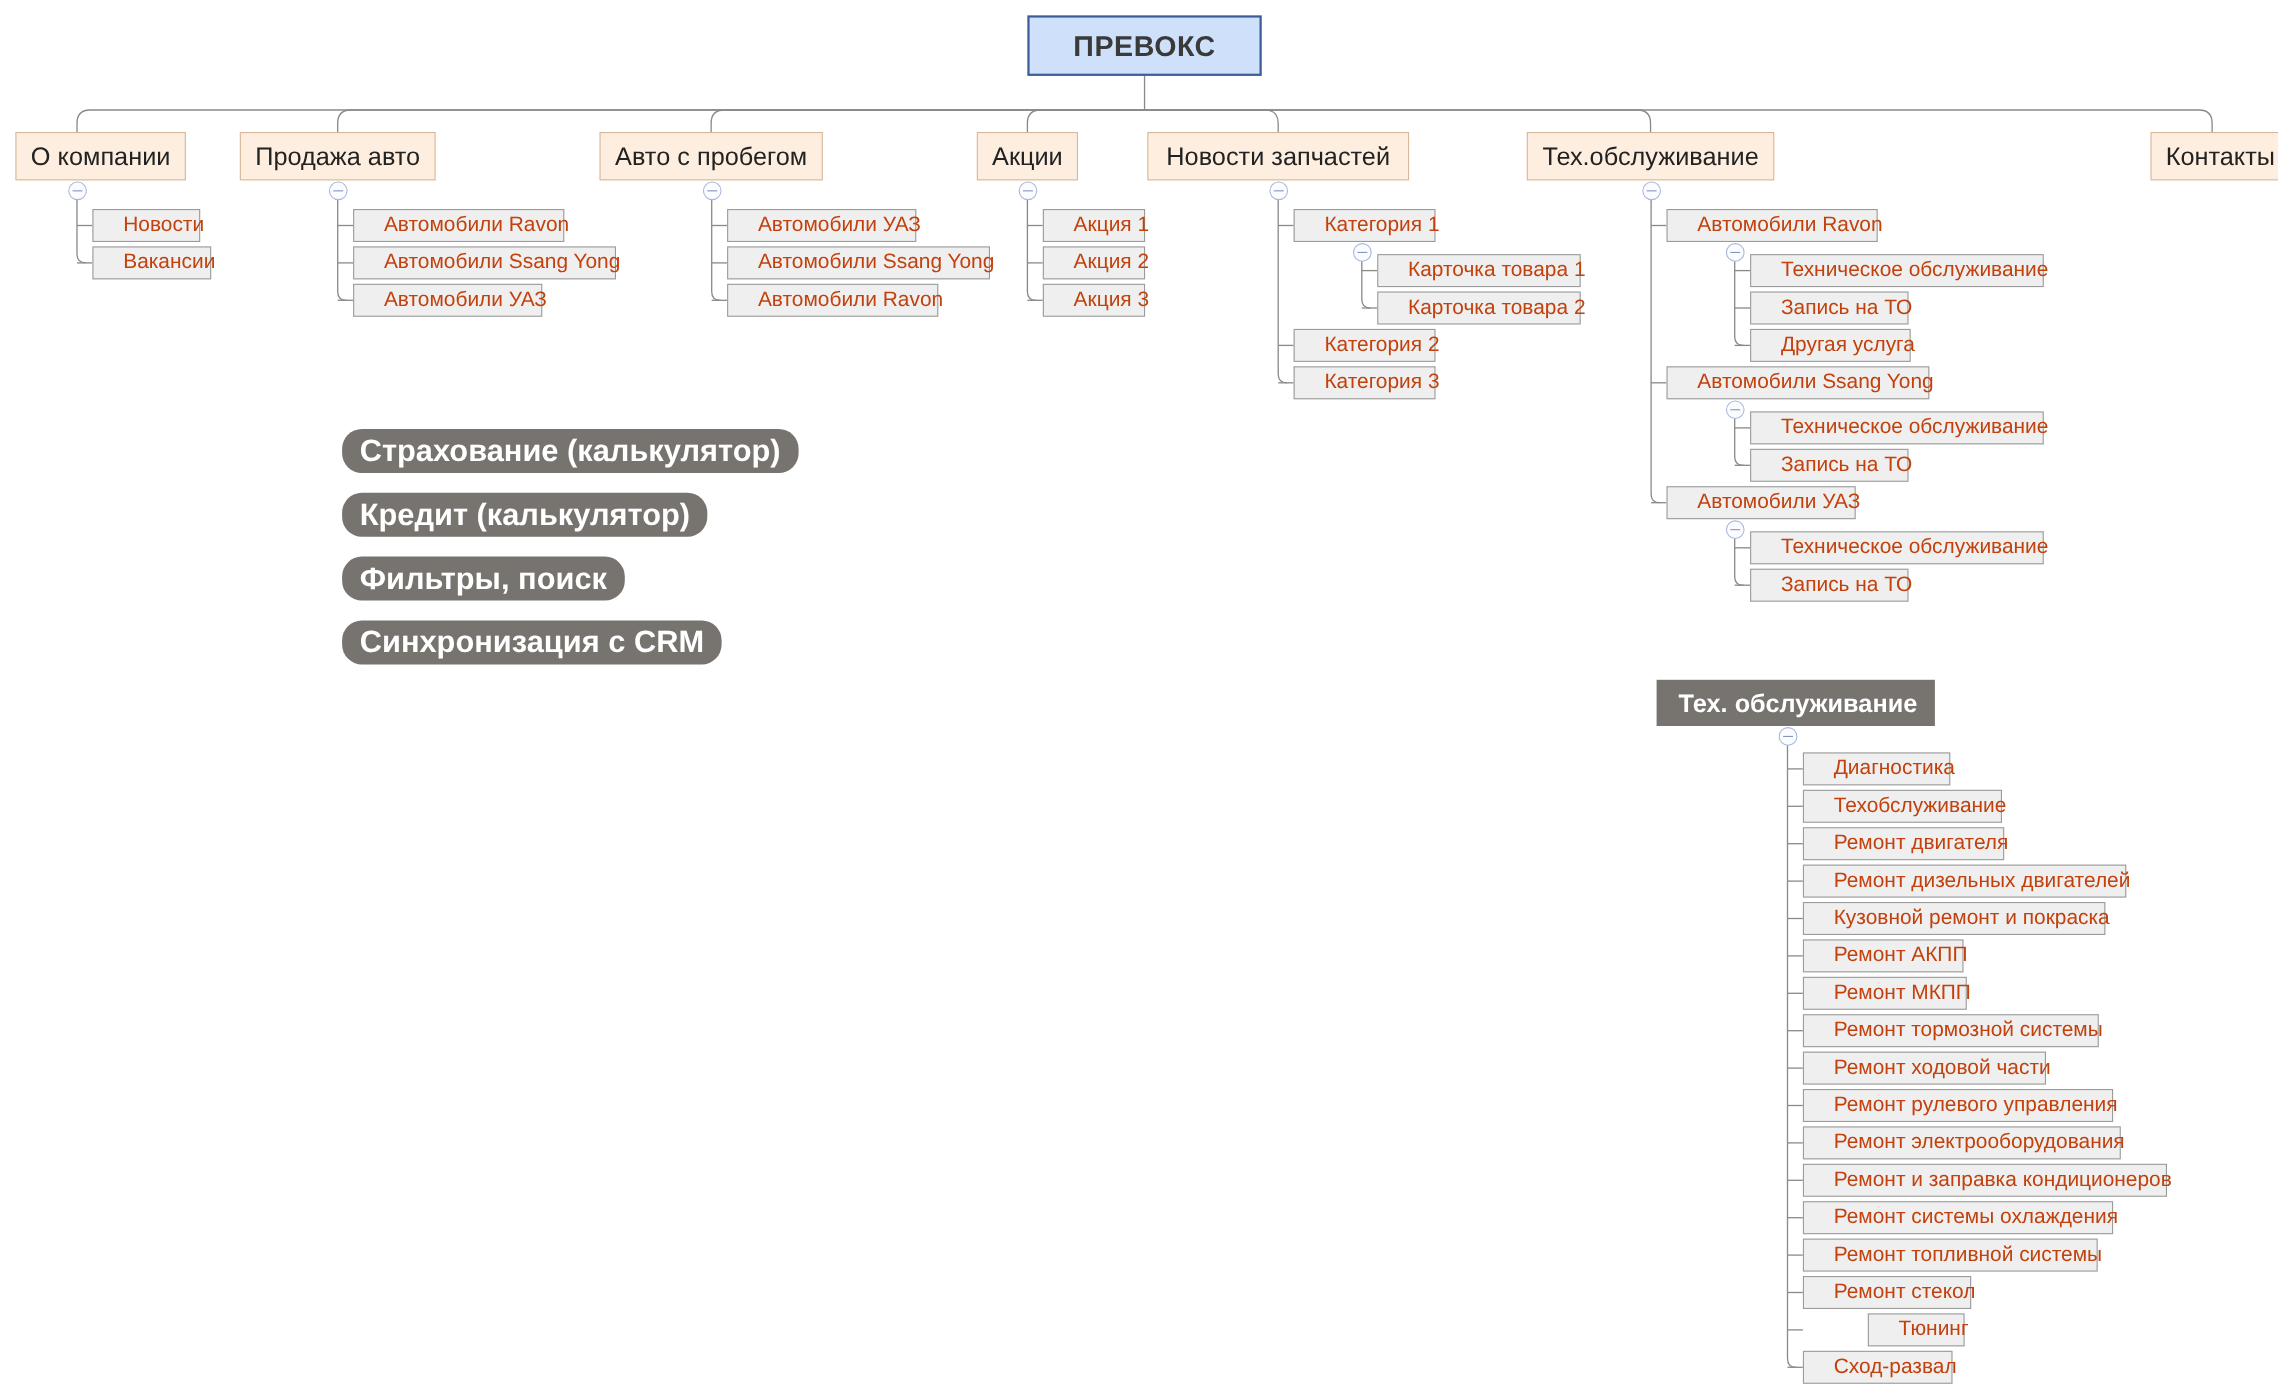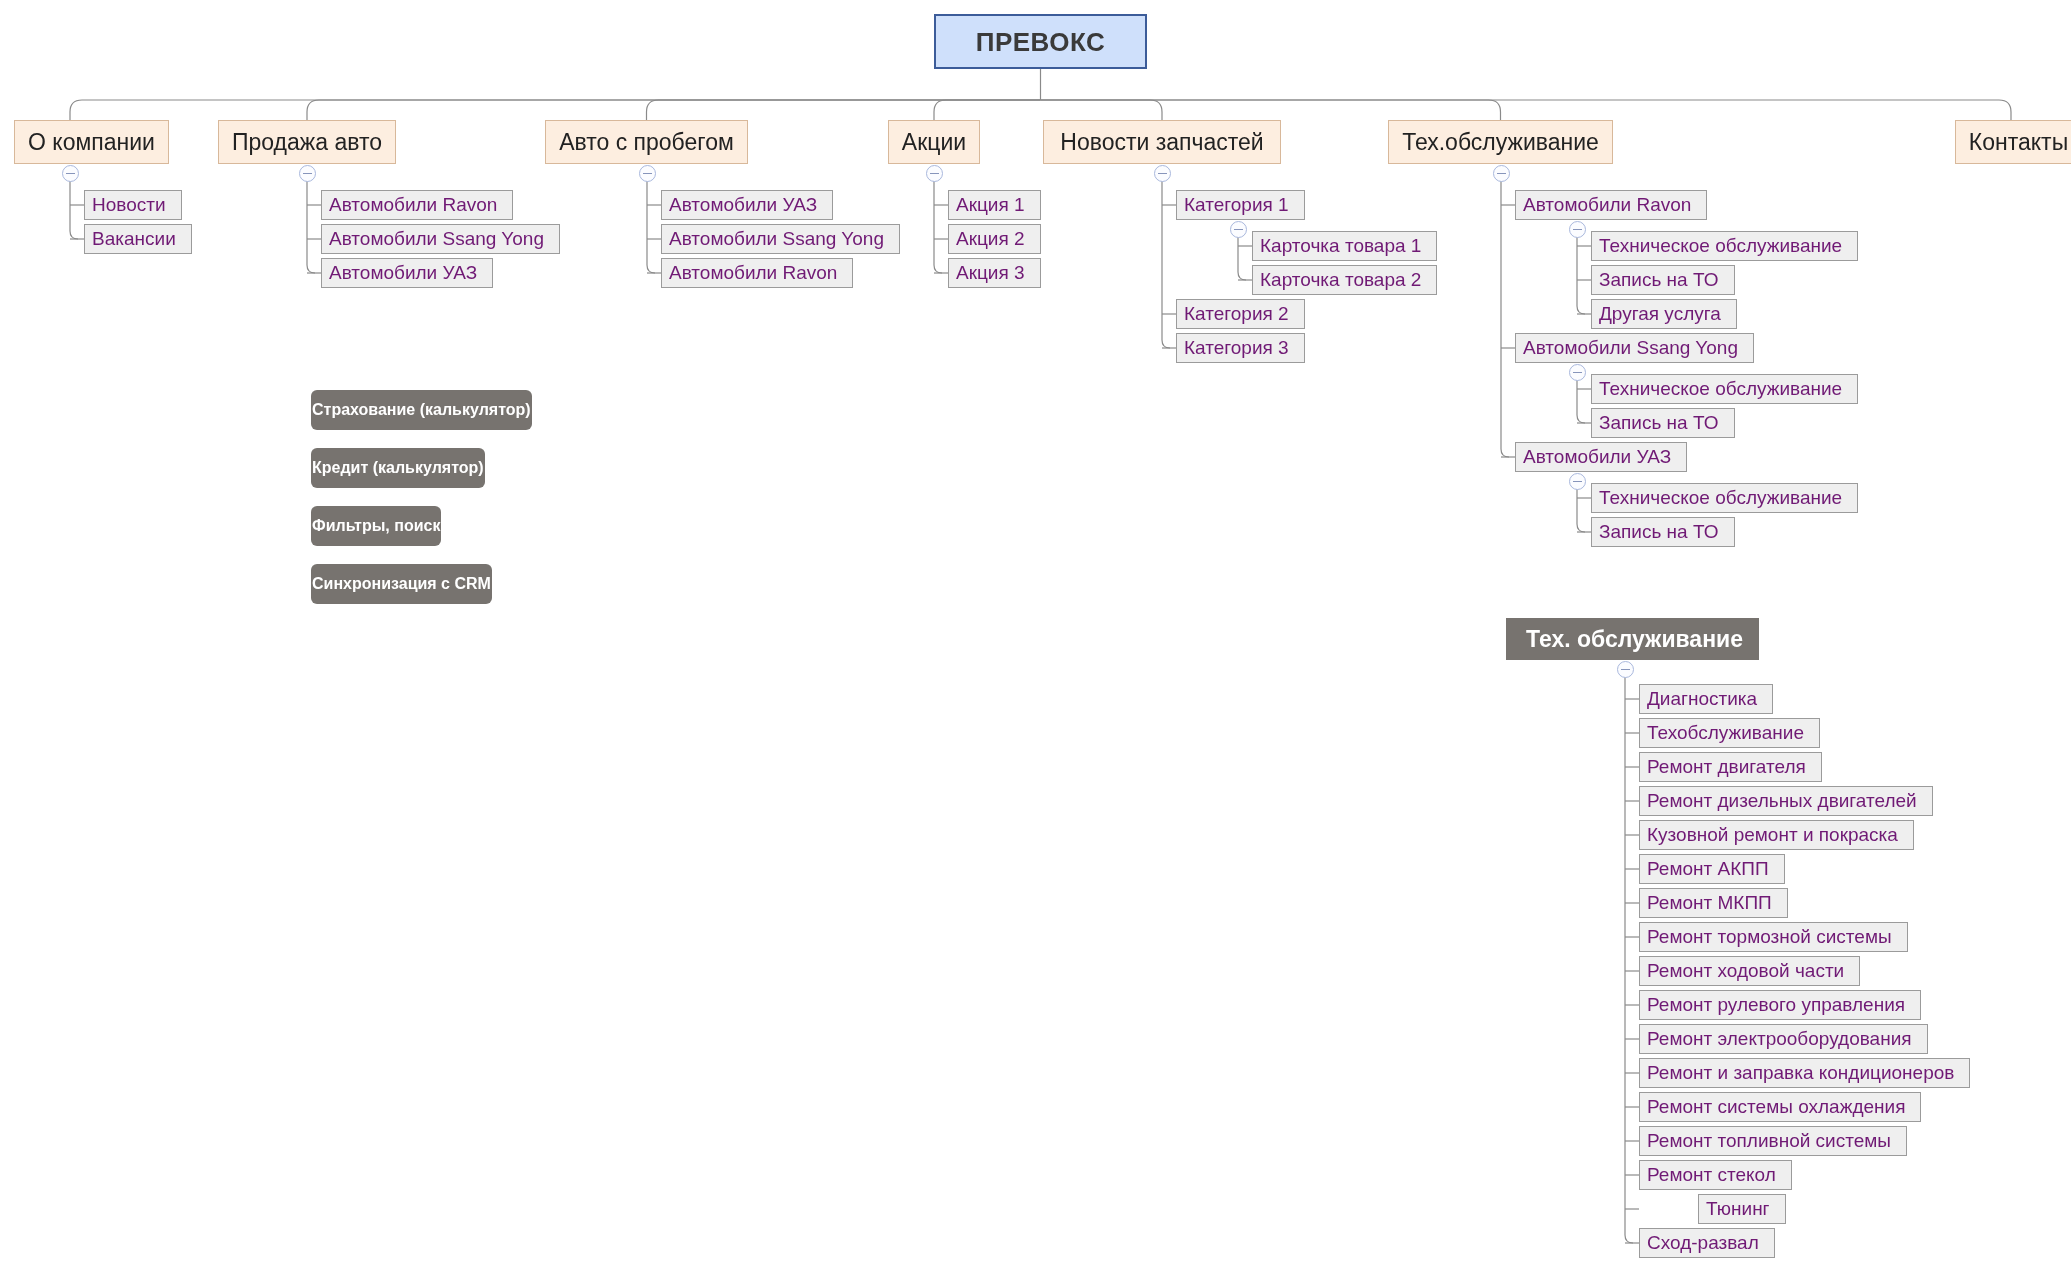--- a/index.html
+++ b/index.html
@@ -10,23 +10,23 @@
   }
   #canvas{position:absolute;inset:0;width:2071px;height:1269px;}
   #wires{position:absolute;left:0;top:0;width:2071px;height:1269px;pointer-events:none;}
 
   .node{
     position:absolute;box-sizing:border-box;
     display:flex;align-items:center;
     white-space:nowrap;
     border:1px solid #9b9b9b;
     background:#eeeeee;
-    color:#701a75;
+    color:#c2410c;
     font-size:19px;
-    padding:0 7px;
+    padding:0 27px;
     height:30px;
     line-height:28px;
   }
   .node.root{
     background:#cfe0fb;border:2px solid #3c5c99;
     color:#3a3a3a;font-size:26px;font-weight:bold;
     height:55px;justify-content:center;padding:0 22px;
     letter-spacing:.5px;
   }
   .node.lvl1{
@@ -36,22 +36,22 @@
   }
   .node.child{
     background:#efefef;border:1px solid #9b9b9b;
     font-size:19px;height:30px;
   }
 
   .chip{
     position:absolute;box-sizing:border-box;
     display:flex;align-items:center;white-space:nowrap;
     background:#77736f;color:#ffffff;
-    font-weight:bold;font-size:16px;
-    height:40px;padding:0 1px;border-radius:6px;
+    font-weight:bold;font-size:28px;
+    height:40px;padding:0 16px;border-radius:18px;
     border:none;
   }
   .chip.square{border-radius:0;height:42px;font-size:23px;padding:0 16px;}
 
   .collapse{
     position:absolute;width:17px;height:17px;border-radius:50%;
     border:1px solid #a9b8dd;background:#fbfcff;
     box-sizing:border-box;
   }
   .collapse::before{

